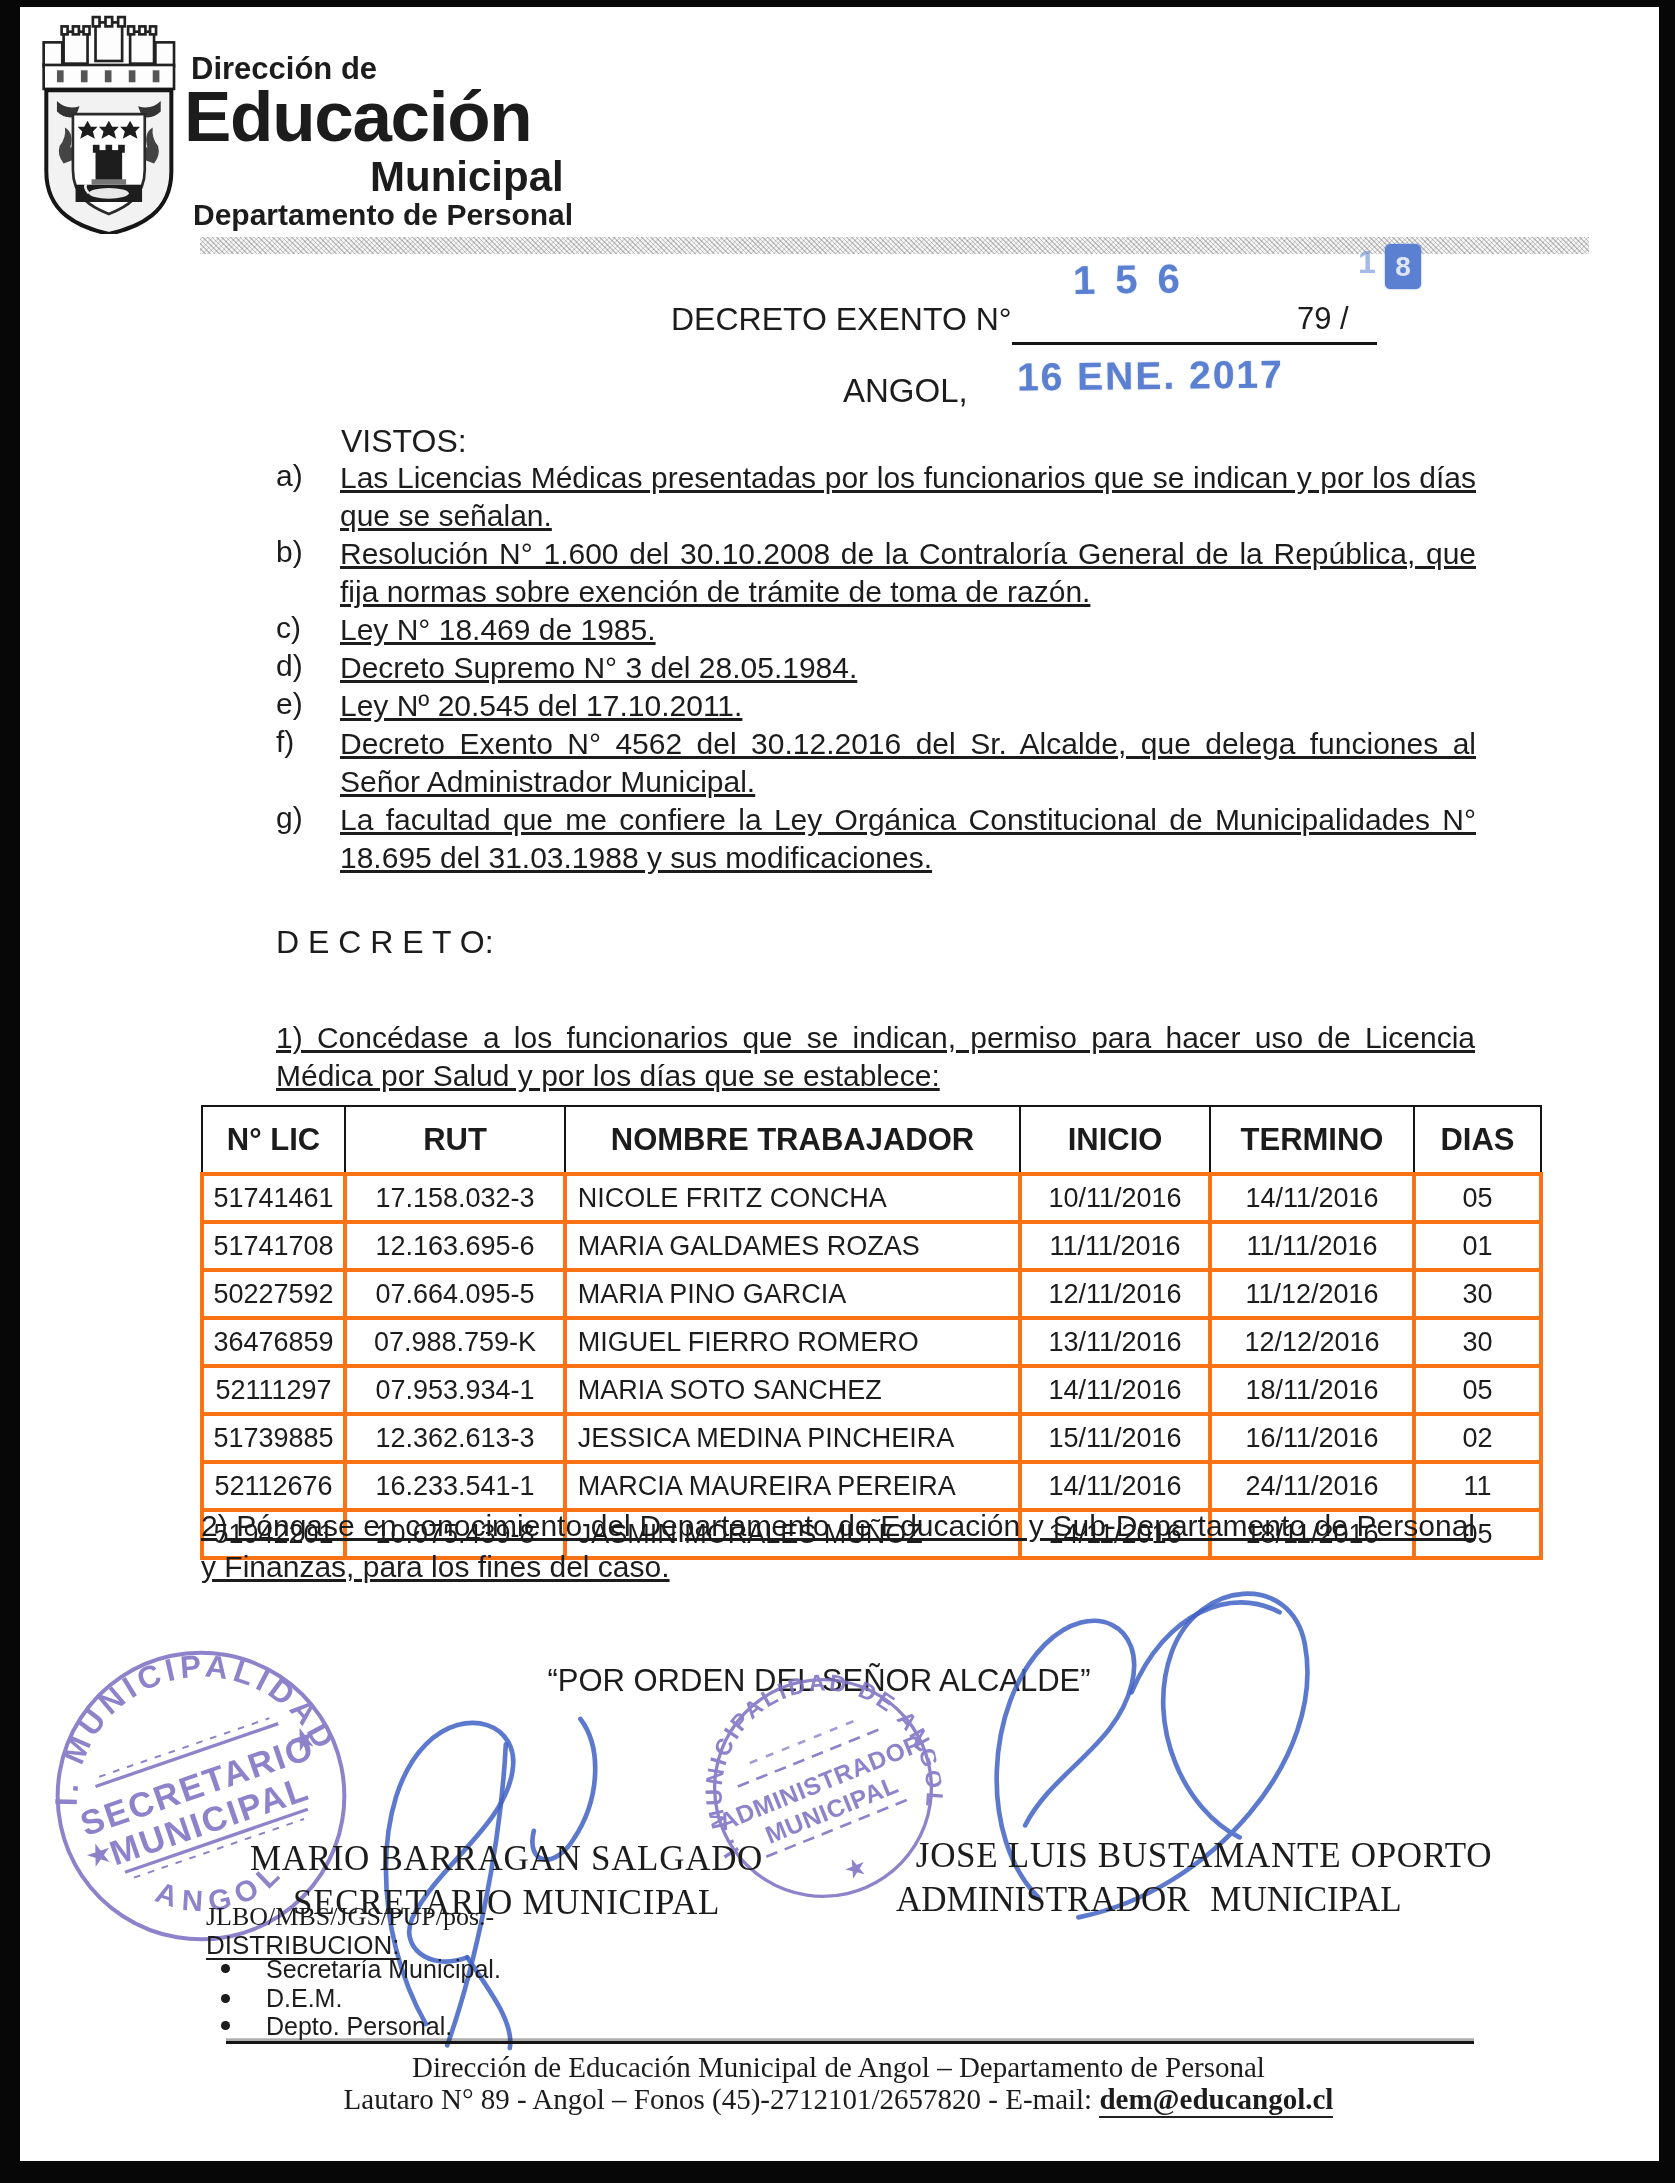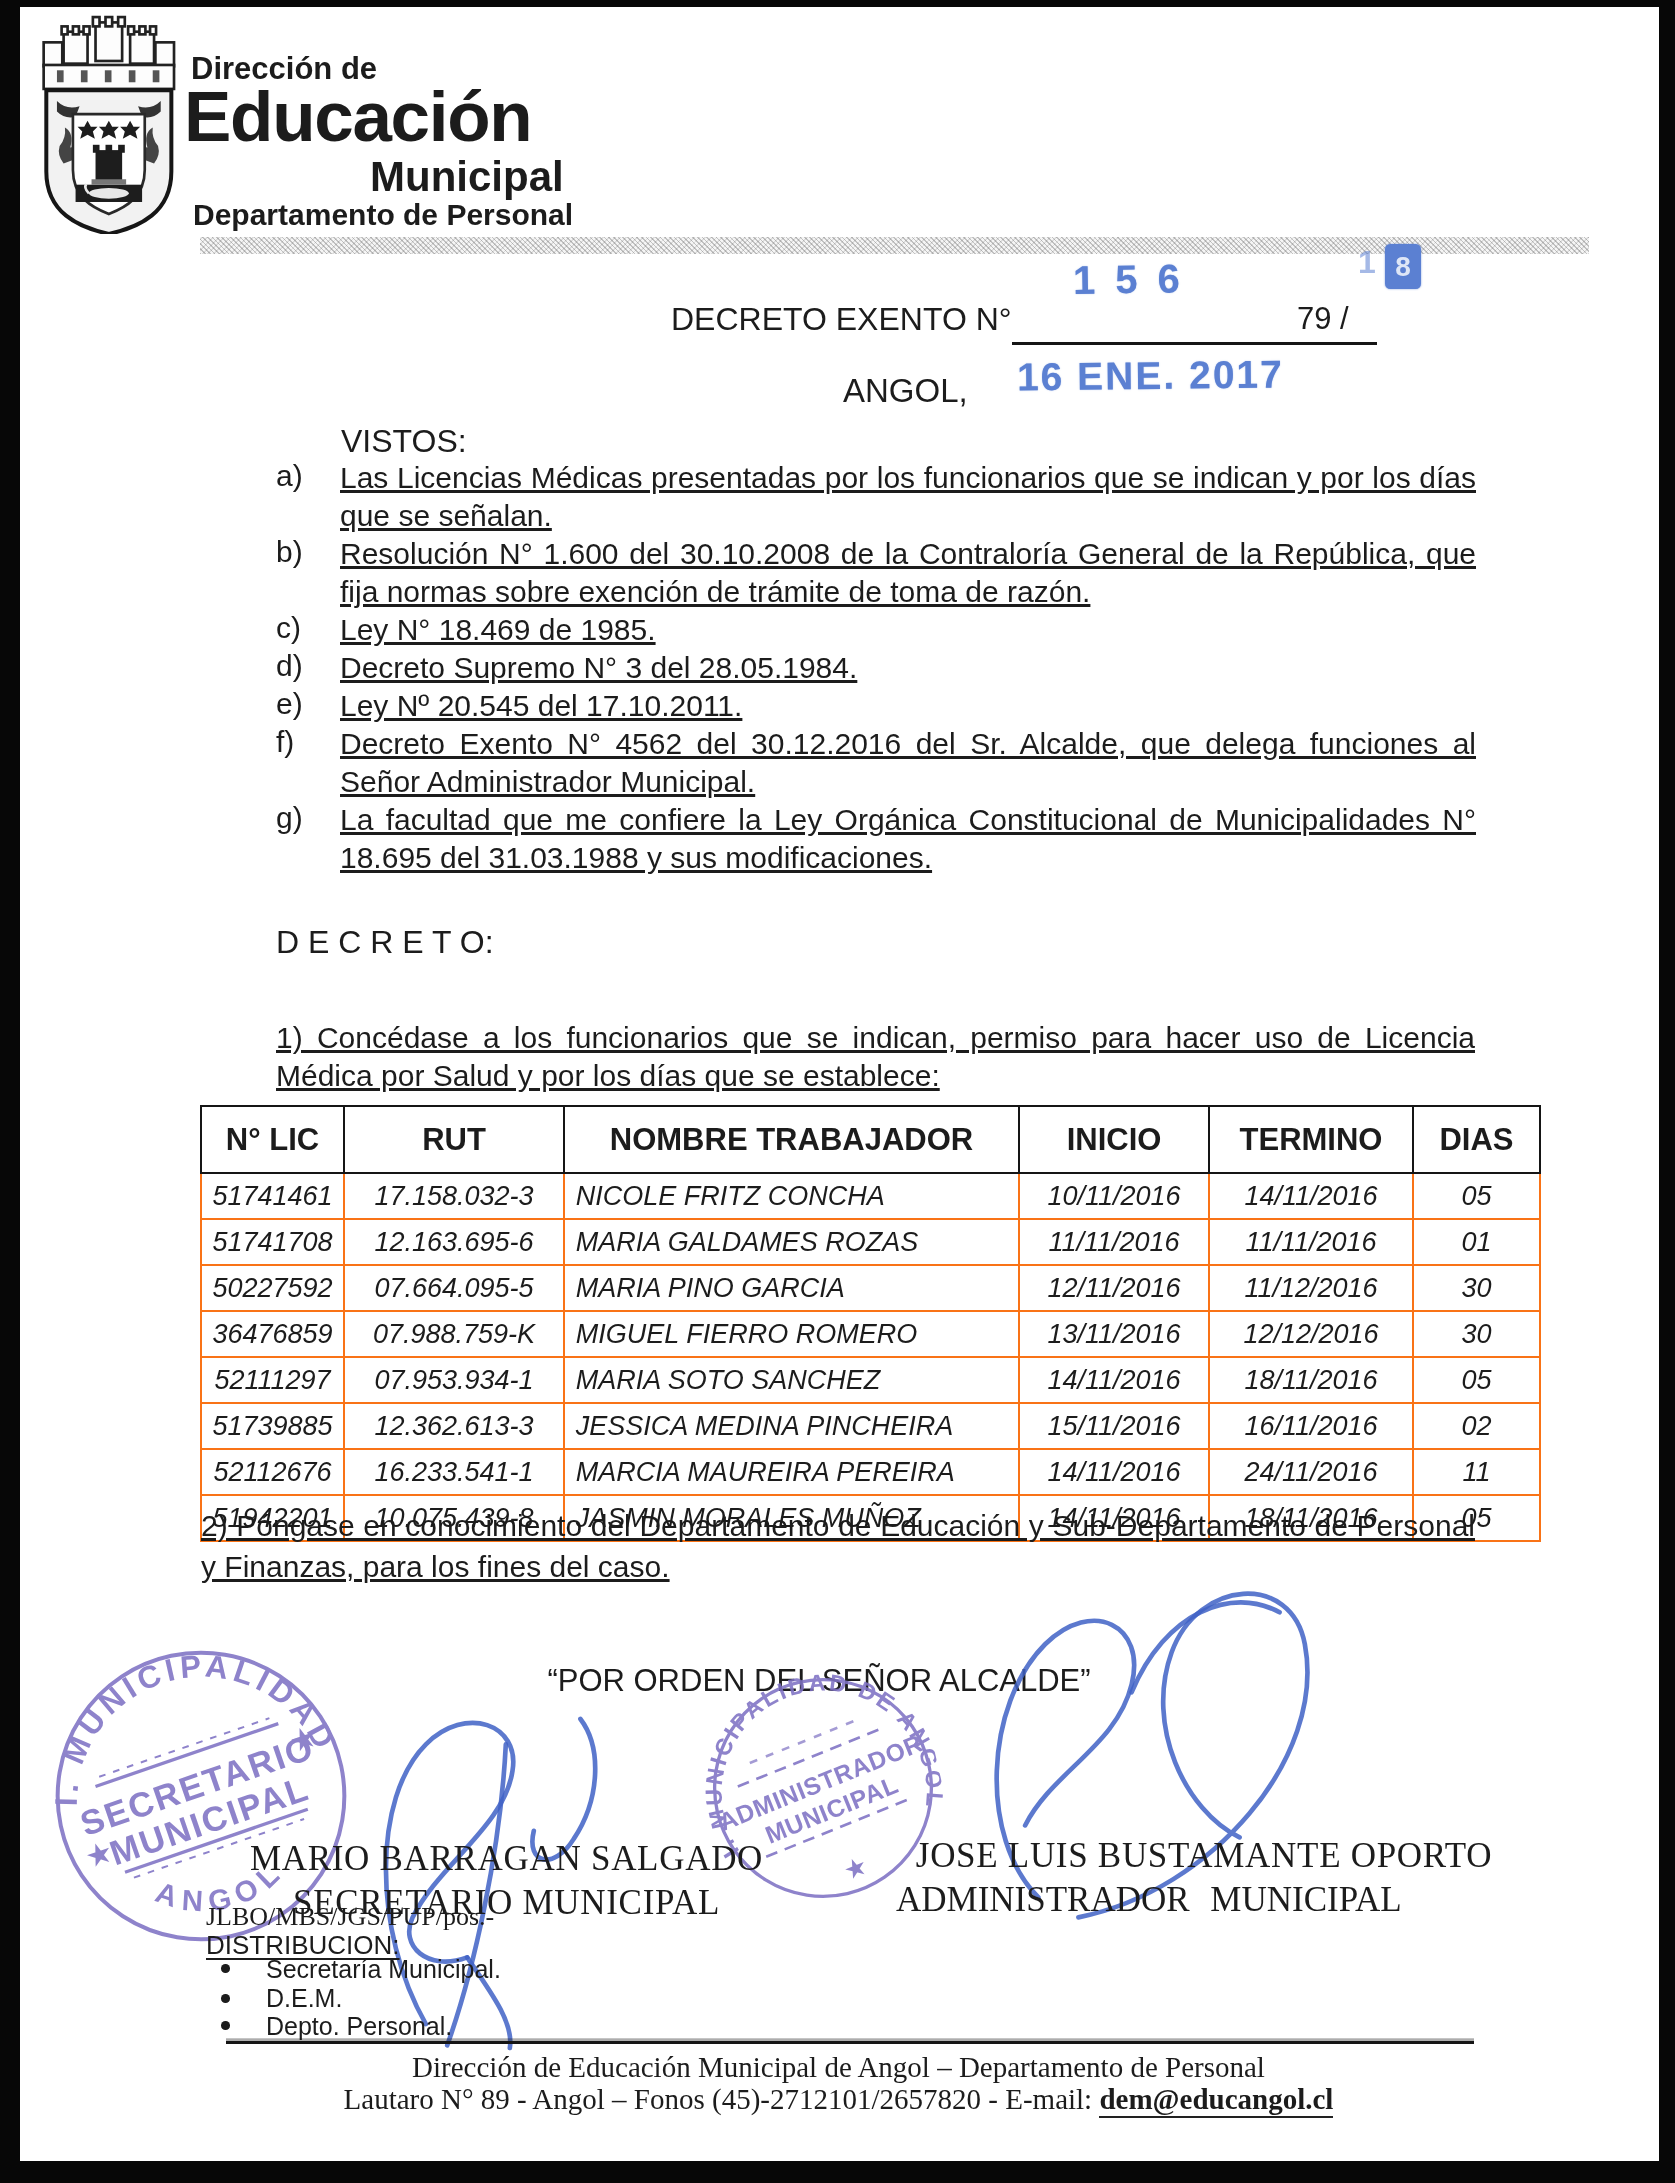--- a/index.html
+++ b/index.html
@@ -40,21 +40,21 @@
   .v-text{left:340px;width:1136px;font-size:30px;line-height:38px;}
 
   .d-head{left:276px;top:924px;font-size:32px;}
   .p1{left:276px;top:1019px;width:1199px;font-size:30px;line-height:38px;}
   .p2{left:201px;top:1505px;width:1274px;font-size:30px;line-height:41px;}
 
   
   table.lic{left:200px;top:1105px;width:1340px;border-collapse:collapse;table-layout:fixed;
             font-family:"Liberation Sans",sans-serif;}
   table.lic th{border:2.7px solid #151515;height:41px;font-size:31px;font-weight:bold;padding:12px;}
-  table.lic td{border:2px solid #f97316;height:36px;font-size:27px;text-align:center;padding:4px;font-style:italic;}
+  table.lic td{border:4px solid #f97316;height:36px;font-size:27px;text-align:center;padding:4px;}
   table.lic td.name{text-align:left;padding-left:10.7px;}
 
   
   .anotese{left:253px;top:1610px;width:1132px;font-size:31px;text-align:center;}
   .pororden{left:253px;top:1663px;width:1132px;font-size:31px;text-align:center;}
 
   
   .sig{pointer-events:none;}
   .sigpath{fill:none;stroke:#3f62c5;stroke-width:7;stroke-linecap:round;opacity:.85;}
   .stamp{color:#7f72c4;opacity:.88;}

